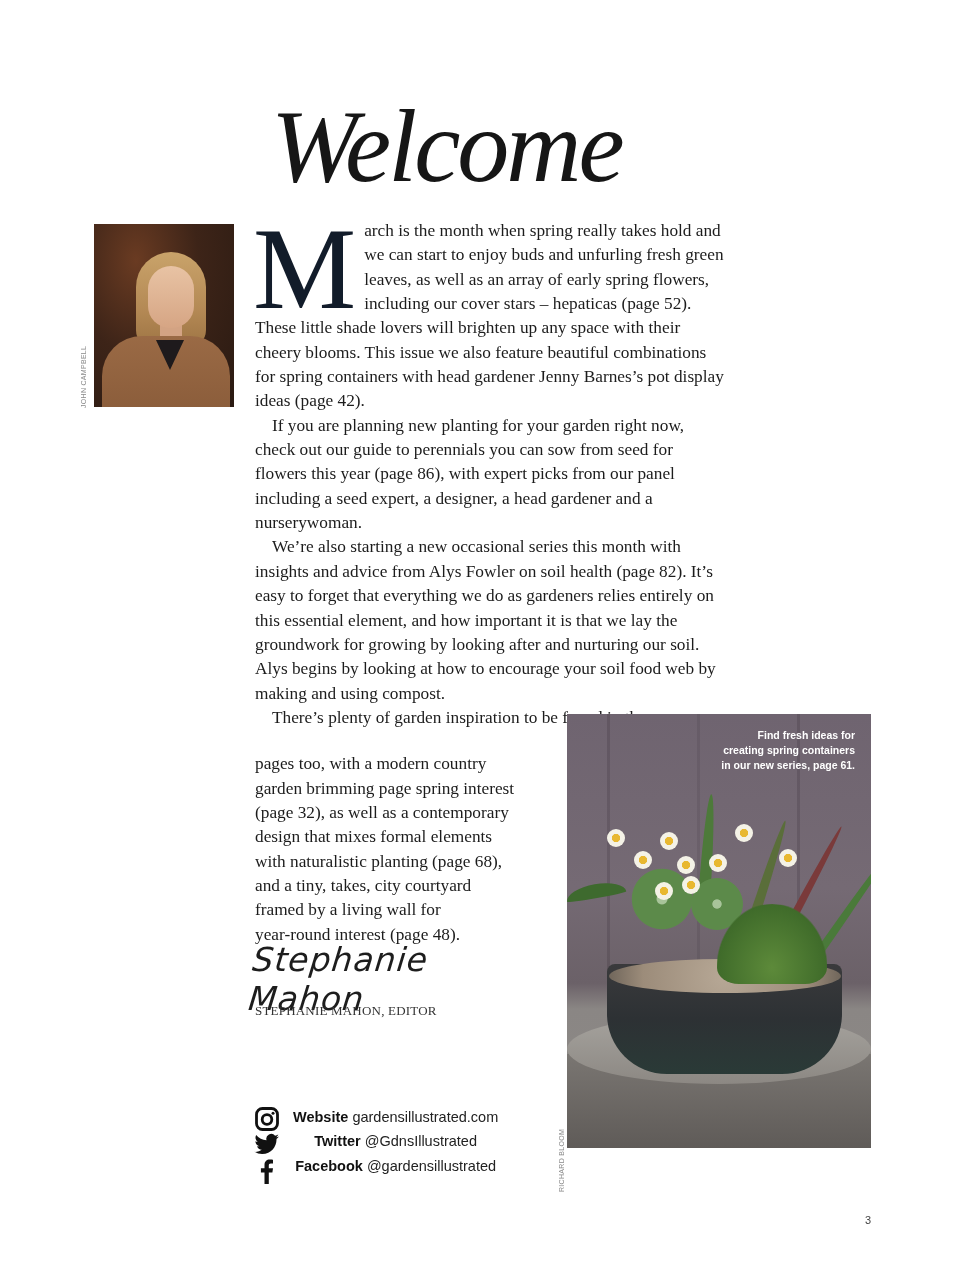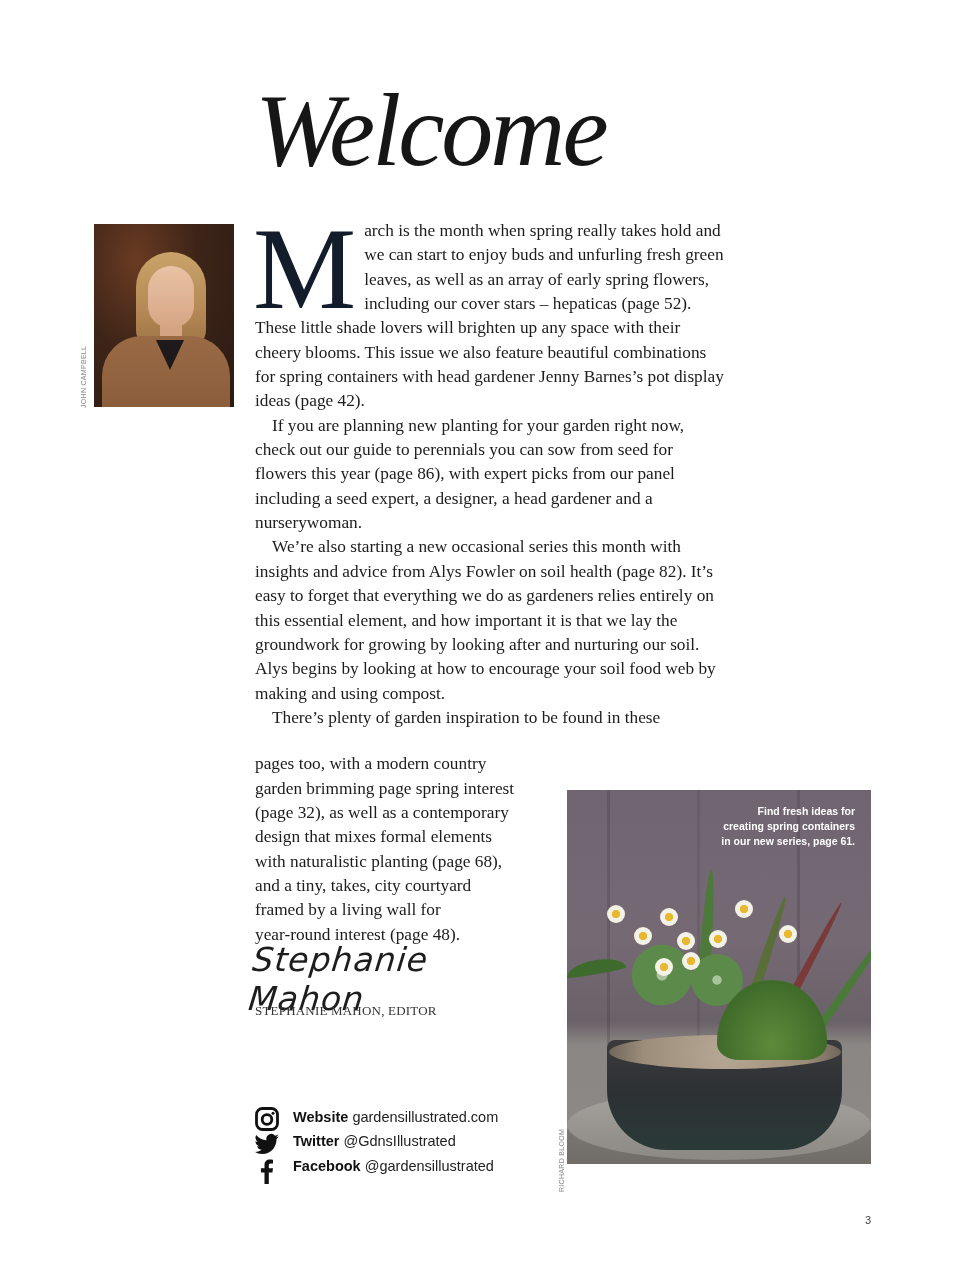--- a/index.html
+++ b/index.html
@@ -1,18 +1,18 @@
 <!DOCTYPE html>
 <html><head>
 <meta charset="utf-8">
 <style>
   html, body { margin:0; padding:0; background:#ffffff; }
   body { width:957px; height:1280px; position:relative; overflow:hidden; font-family:"Liberation Serif","DejaVu Serif",serif; color:#1a1a1a; }
 
-  .title { position:absolute; left:255px; top:78px; font-family:"Liberation Serif",serif; font-style:italic; font-size:104px; line-height:1; letter-spacing:-3px; color:#161616; margin:0; font-weight:normal; }
+  .title { position:absolute; left:255px; top:78px; font-family:"Liberation Serif",serif; font-style:italic; font-size:104px; line-height:1; letter-spacing:-3px; color:#161616; margin:16px; font-weight:normal; }
 
   
   .editor-photo { position:absolute; left:94px; top:224px; width:140px; height:183px; overflow:hidden;
     background: radial-gradient(ellipse at 30% 20%, #6a3b22 0%, #3d2418 45%, #2a1a12 100%); }
   .editor-photo .hair { position:absolute; left:42px; top:28px; width:70px; height:96px; border-radius:35px 35px 18px 18px; background:linear-gradient(180deg,#c9a36a 0%,#b48955 60%,#9d7443 100%); }
   .editor-photo .face { position:absolute; left:54px; top:42px; width:46px; height:62px; border-radius:23px 23px 22px 22px; background:linear-gradient(180deg,#e8c3a4,#d6a584); }
   .editor-photo .neck { position:absolute; left:66px; top:100px; width:22px; height:22px; background:#d3a383; }
   .editor-photo .jacket { position:absolute; left:8px; top:112px; width:128px; height:80px; border-radius:40px 40px 0 0; background:linear-gradient(180deg,#9a6a45 0%,#8a5c3a 100%); }
   .editor-photo .top { position:absolute; left:62px; top:116px; width:28px; height:30px; background:#1e1a1c; clip-path:polygon(0 0,100% 0,50% 100%); }
   .photo-credit-1 { position:absolute; left:80px; top:408px; transform:rotate(-90deg); transform-origin:0 0; font-family:"Liberation Sans",sans-serif; font-size:7px; letter-spacing:0.3px; color:#8a8a8a; white-space:nowrap; }
@@ -24,25 +24,25 @@
   .indent { text-indent:17px; }
   .narrow { width:300px;margin-top:22px; }
 
   
   .signature { position:absolute; left:252px; top:940px; width:295px; height:52px; font-family:"DejaVu Sans",sans-serif; font-size:33px; font-weight:200; color:#1d1d1d; letter-spacing:1px; font-style:italic; transform:skewX(-6deg); }
   .sig-caption { position:absolute; left:255px; top:1003px; font-size:13px; letter-spacing:0.2px; color:#333; }
 
   
   .social-icons { position:absolute; left:254px; top:1106px; width:28px; }
   .social-icons .ic { display:block; width:26px; height:26px; margin-bottom:0; }
-  .social-list { position:absolute; left:293px; top:1105px; font-family:"Liberation Sans",sans-serif; font-size:14.5px; line-height:24.3px; color:#222; }
+  .social-list { position:absolute; left:293px; top:1105px; font-family:"Liberation Sans",sans-serif; font-size:14.5px; line-height:24.3px; color:#222;text-align:center; }
   .social-list .row b { font-weight:bold; color:#111; }
 
   
-  .plant-photo { position:absolute; left:567px; top:790px; width:304px; height:374px; overflow:hidden;
+  .plant-photo { position:absolute; left:567px; top:714px; width:304px; height:434px; overflow:hidden;
     background:linear-gradient(180deg,#6f6470 0%,#756a74 40%,#6b6168 62%,#8a8684 68%,#8d8a86 100%); }
   .plant-photo .wall-streak { position:absolute; top:0; height:300px; width:3px; background:rgba(40,30,40,0.18); }
   .plant-photo .table-top { position:absolute; left:0; top:300px; width:304px; height:70px; border-radius:50%/50%; background:linear-gradient(180deg,#a6a39e,#8c8883); }
   .plant-photo .table-side { position:absolute; left:0; top:340px; width:304px; height:94px; background:linear-gradient(180deg,#7a7672,#5f5b58); }
   .plant-photo .pot { position:absolute; left:40px; top:250px; width:235px; height:110px; border-radius:8px 8px 60px 60px; background:linear-gradient(180deg,#3a3a3c 0%,#2d3134 50%,#2a3a37 100%); }
   .plant-photo .gravel { position:absolute; left:42px; top:245px; width:232px; height:34px; border-radius:50%; background:radial-gradient(circle,#b7a896 0%,#9c8c7a 70%,#6f655a 100%); }
   .plant-photo .leaf { position:absolute; background:#4d7a3a; border-radius:50% 50% 50% 50% / 90% 90% 10% 10%; transform-origin:bottom center; }
   .plant-photo .flower { position:absolute; width:18px; height:18px; border-radius:50%; background:radial-gradient(circle,#e8b830 0 30%,#f4f2e6 35% 100%); }
   .plant-photo .grass { position:absolute; left:150px; top:190px; width:110px; height:80px; border-radius:50% 50% 20% 20%; background:radial-gradient(ellipse at 50% 80%,#5d8a3a,#3f6b2a 70%,transparent 72%); }
   .plant-caption { position:absolute; right:16px; top:14px; text-align:right; font-family:"Liberation Sans",sans-serif; font-size:10.5px; line-height:15px; color:#ffffff; font-weight:bold; }

